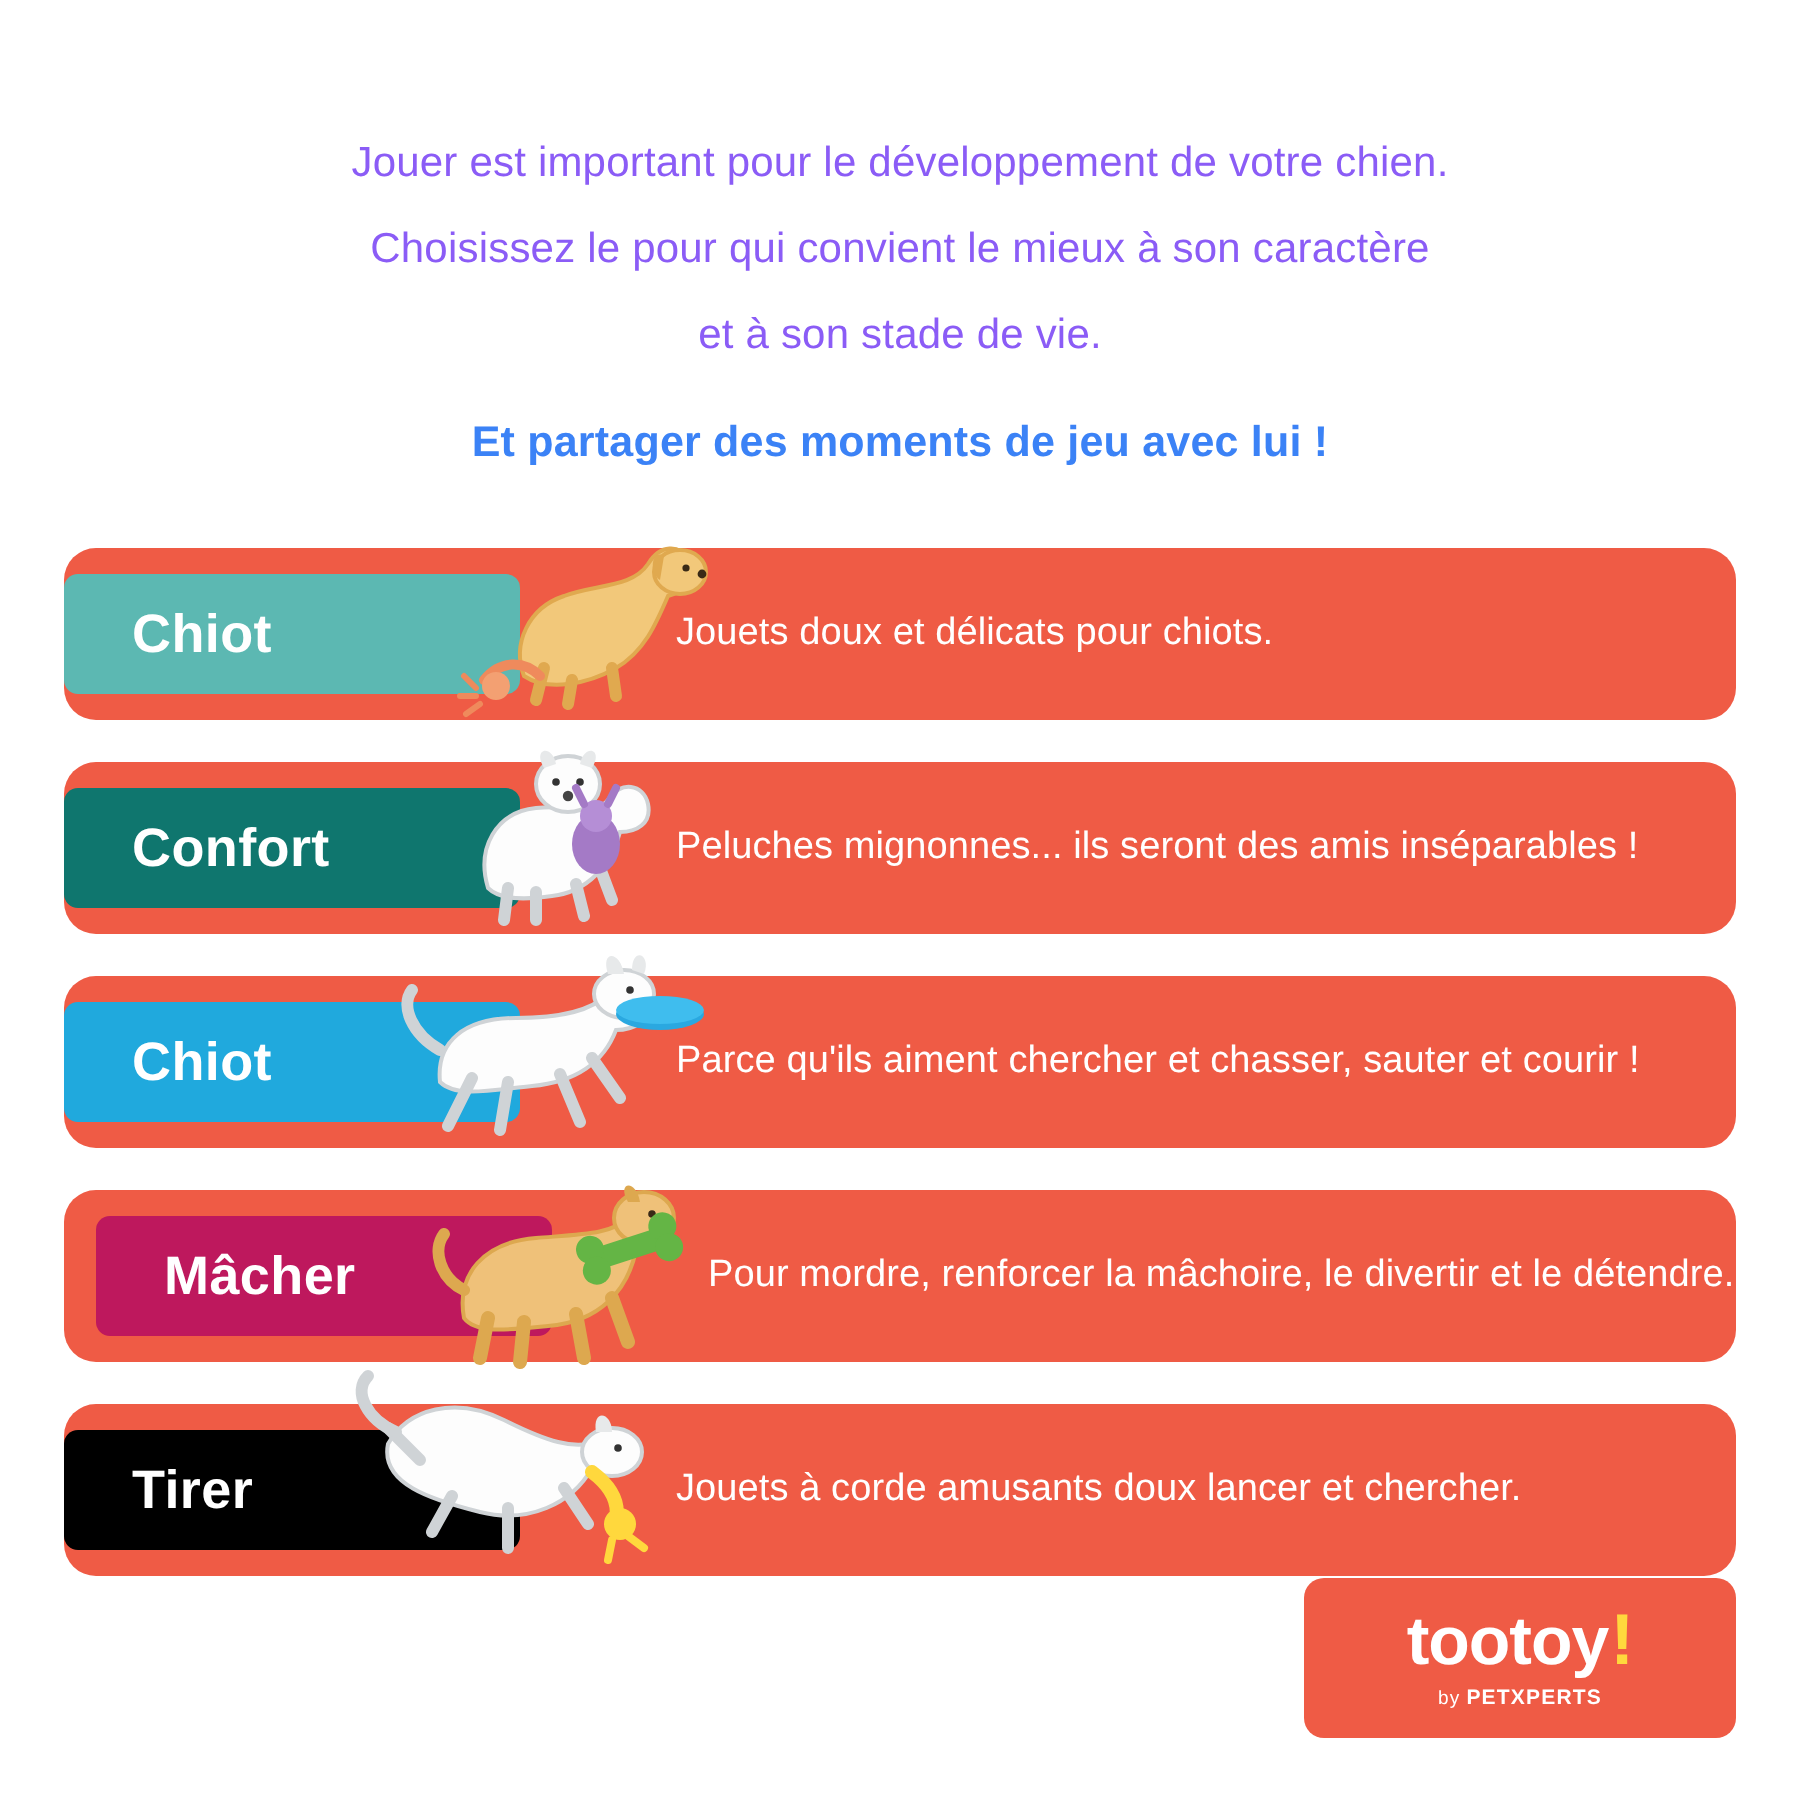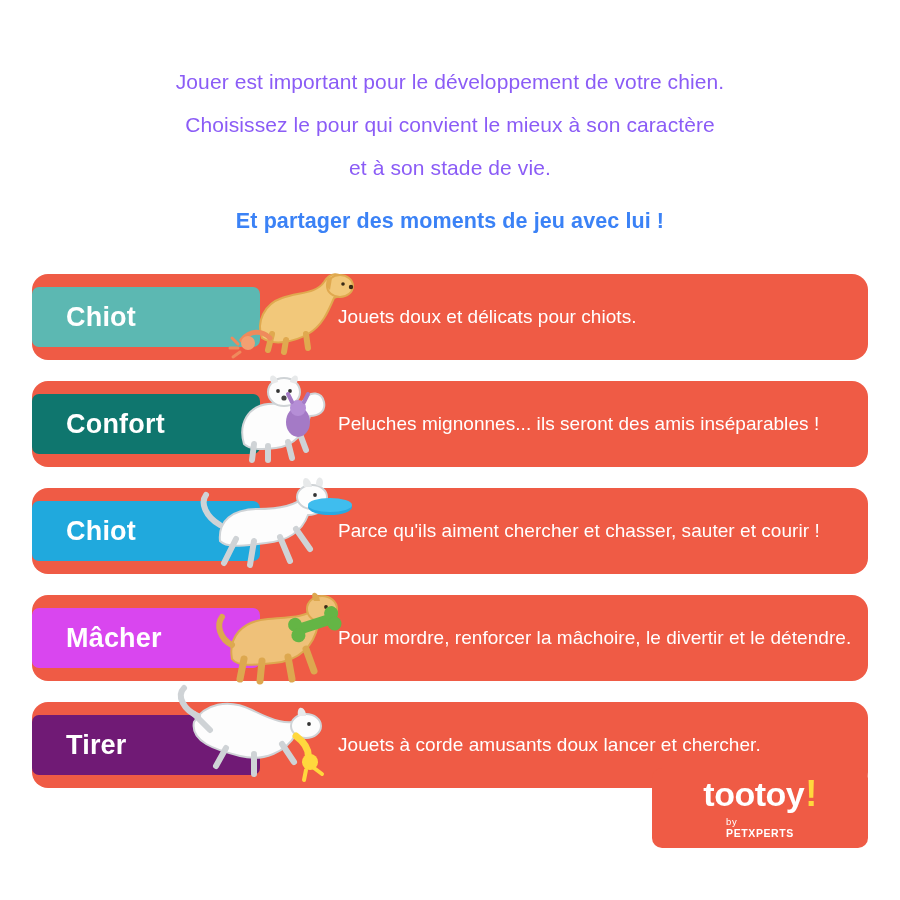--- a/index.html
+++ b/index.html
@@ -90,21 +90,21 @@
   .dog {
     position: absolute;
     z-index: 2;
     pointer-events: none;
   }
 
   
   .logo-box {
     position: absolute;
     right: 32px;
-    bottom: 52px;
+    bottom: 31px;
     width: 216px;
     height: 80px;
     background: #ef5b45;
     border-radius: 10px;
     display: flex;
     flex-direction: column;
     align-items: center;
     justify-content: center;
   }
   .logo-main {
@@ -121,22 +121,21 @@
     font-size: 36px;
     margin-left: 1px;
   }
   .logo-sub {
     margin-top: 5px;
     font-size: 10.5px;
     font-weight: 700;
     color: #ffffff;
     letter-spacing: 0.6px;
     display: flex;
-    align-items: flex-start;
-    flex-direction: column;
+    align-items: flex-end;
   }
   .logo-sub .by {
     font-weight: 400;
     font-size: 9.5px;
     margin-right: 3px;
   }
 </style>
 </head>
 <body>
 
@@ -226,21 +225,21 @@
           <path d="M52 84 L40 108 M70 86 L66 110 M96 82 L106 106 M112 74 L126 94" stroke="#cfd3d6" stroke-width="6" stroke-linecap="round" fill="none"></path>
 
           <ellipse cx="146" cy="52" rx="22" ry="8" fill="#2aa8e0"></ellipse>
           <ellipse cx="146" cy="50" rx="22" ry="7" fill="#3fbdee"></ellipse>
         </svg>
       </span>
       <span class="row-desc">Parce qu'ils aiment chercher et chasser, sauter et courir !</span>
     </div>
 
     <div class="row">
-      <div class="cat-tag" style="background:#d946ef;">
+      <div class="cat-tag" style="background:#be185d;margin-left:16px;">
         <span class="cat-label">Mâcher</span>
       </div>
       <span class="dog" style="left:178px; top:-28px; width:140px; height:120px;">
         <svg width="140" height="120" viewBox="0 0 140 120">
 
           <path d="M22 92 C18 70 32 54 58 52 C82 50 96 50 104 42 C110 32 122 34 124 44 C126 54 116 58 108 58 C104 78 90 94 64 96 C44 98 28 100 22 92 Z" fill="#efc179" stroke="#dda84f" stroke-width="2"></path>
 
           <ellipse cx="112" cy="42" rx="15" ry="13" fill="#efc179" stroke="#dda84f" stroke-width="2"></ellipse>
           <path d="M104 34 C98 24 108 22 110 34 Z" fill="#dda84f"></path>
           <circle cx="116" cy="40" r="1.9" fill="#3a2a16"></circle>
@@ -256,21 +255,21 @@
             <circle cx="86" cy="63" r="7" fill="#64b545"></circle>
             <circle cx="124" cy="52" r="7" fill="#64b545"></circle>
             <circle cx="124" cy="63" r="7" fill="#64b545"></circle>
           </g>
         </svg>
       </span>
       <span class="row-desc">Pour mordre, renforcer la mâchoire, le divertir et le détendre.</span>
     </div>
 
     <div class="row">
-      <div class="cat-tag" style="background:#701a75;">
+      <div class="cat-tag" style="background:#000000;">
         <span class="cat-label">Tirer</span>
       </div>
       <span class="dog" style="left:118px; top:-32px; width:190px; height:116px;">
         <svg width="190" height="116" viewBox="0 0 190 116">
 
           <path d="M44 52 C54 34 78 28 102 40 C122 50 138 56 150 50 C160 44 172 50 168 60 C164 70 152 68 146 64 C136 82 114 92 90 86 C66 80 40 72 44 52 Z" fill="#fdfdfd" stroke="#cfd3d6" stroke-width="2"></path>
 
           <ellipse cx="156" cy="56" rx="15" ry="12" fill="#fdfdfd" stroke="#cfd3d6" stroke-width="2"></ellipse>
           <path d="M148 46 C146 34 156 36 156 46 Z" fill="#e7e9ea"></path>
           <circle cx="159" cy="54" r="1.9" fill="#333"></circle>

